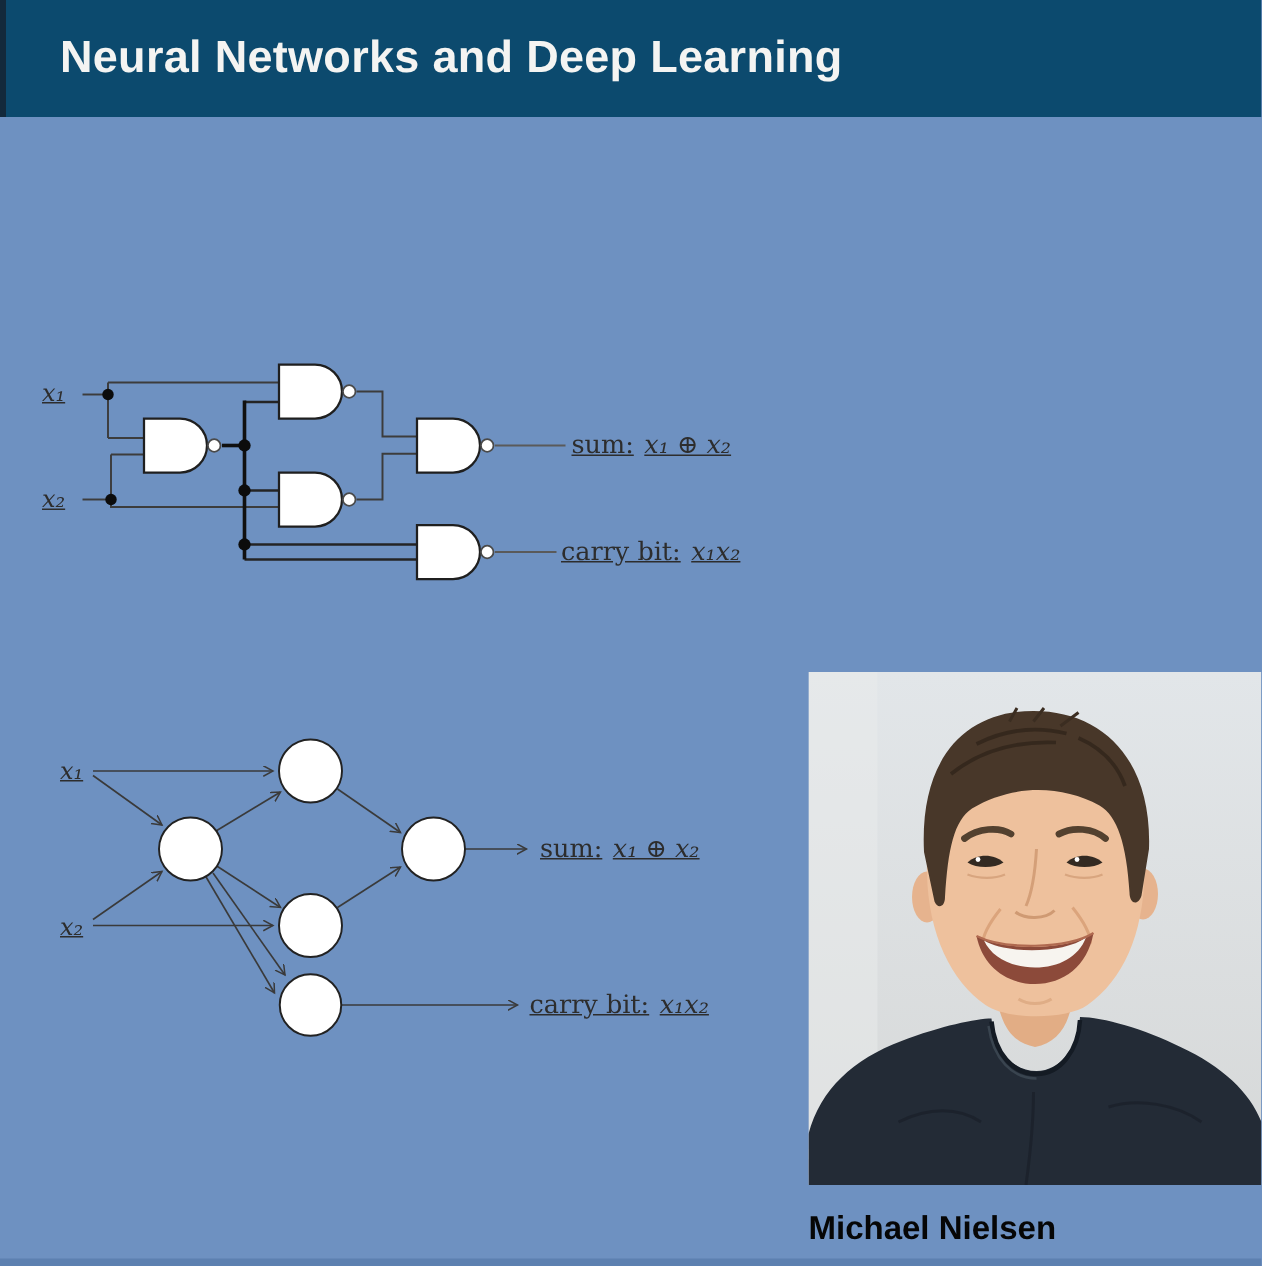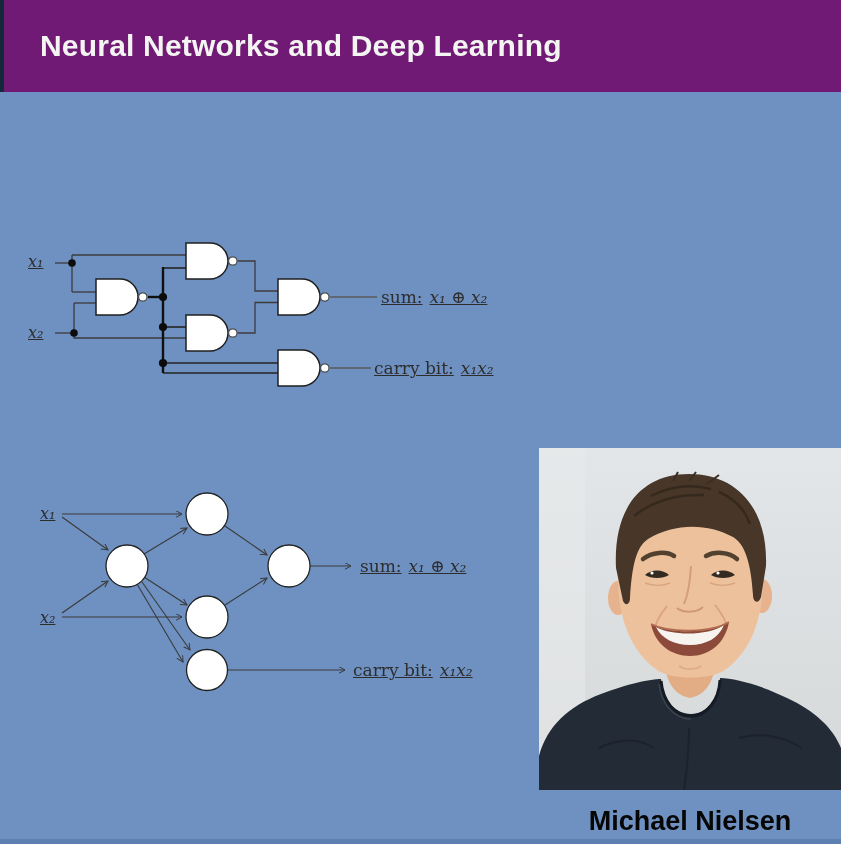--- a/index.html
+++ b/index.html
@@ -2,22 +2,22 @@
 <html><head>
 <meta charset="utf-8">
 <style>
   html,body { margin:0; padding:0; }
   body {
     width:841px; height:844px; position:relative; overflow:hidden;
     background:#6e91c1;
     font-family:"Liberation Sans", sans-serif;
   }
   .header {
-    position:absolute; top:0; left:0; width:841px; height:92px;
-    background:#701a75; border-left:4px solid #13293b; box-sizing:border-box;
+    position:absolute; top:0; left:0; width:841px; height:78px;
+    background:#0c4a6e; border-left:4px solid #13293b; box-sizing:border-box;
     display:flex; align-items:center;
   }
   .header-title {
     color:#f4f4f2; font-size:30px; font-weight:bold; padding-left:36px;
     letter-spacing:.2px;
   }
   .footer-strip {
     position:absolute; left:0; bottom:0; width:841px; height:5px; background:#5d80b0;
   }
   svg.overlay { position:absolute; left:0; top:0; }
@@ -25,22 +25,22 @@
     position:absolute; color:#2d2d2d; white-space:nowrap;
     font-family:"DejaVu Serif","DejaVu Sans", serif;
     text-decoration:underline;
   }
   .input-label { font-size:16px; font-style:italic; }
   .io-label { font-size:17px; }
   .io-label .roman { font-style:normal; margin-right:7px;margin-top:37px; }
   .io-label .math  { font-style:italic; }
   .photo { position:absolute; left:539px; top:448px; width:302px; height:342px; }
   .caption {
-    position:absolute; left:539px; top:806px; width:302px; text-align:center;
-    font-size:27px; font-weight:bold; color:#060606;
+    position:absolute; left:539px; top:806px; width:302px; 
+    font-size:22px; font-weight:bold; color:#060606;
     font-family:"Liberation Sans", sans-serif;
   }
 </style>
 </head>
 <body>
 
 <div class="header">
   <div class="header-title">Neural Networks and Deep Learning</div>
 </div>
 

